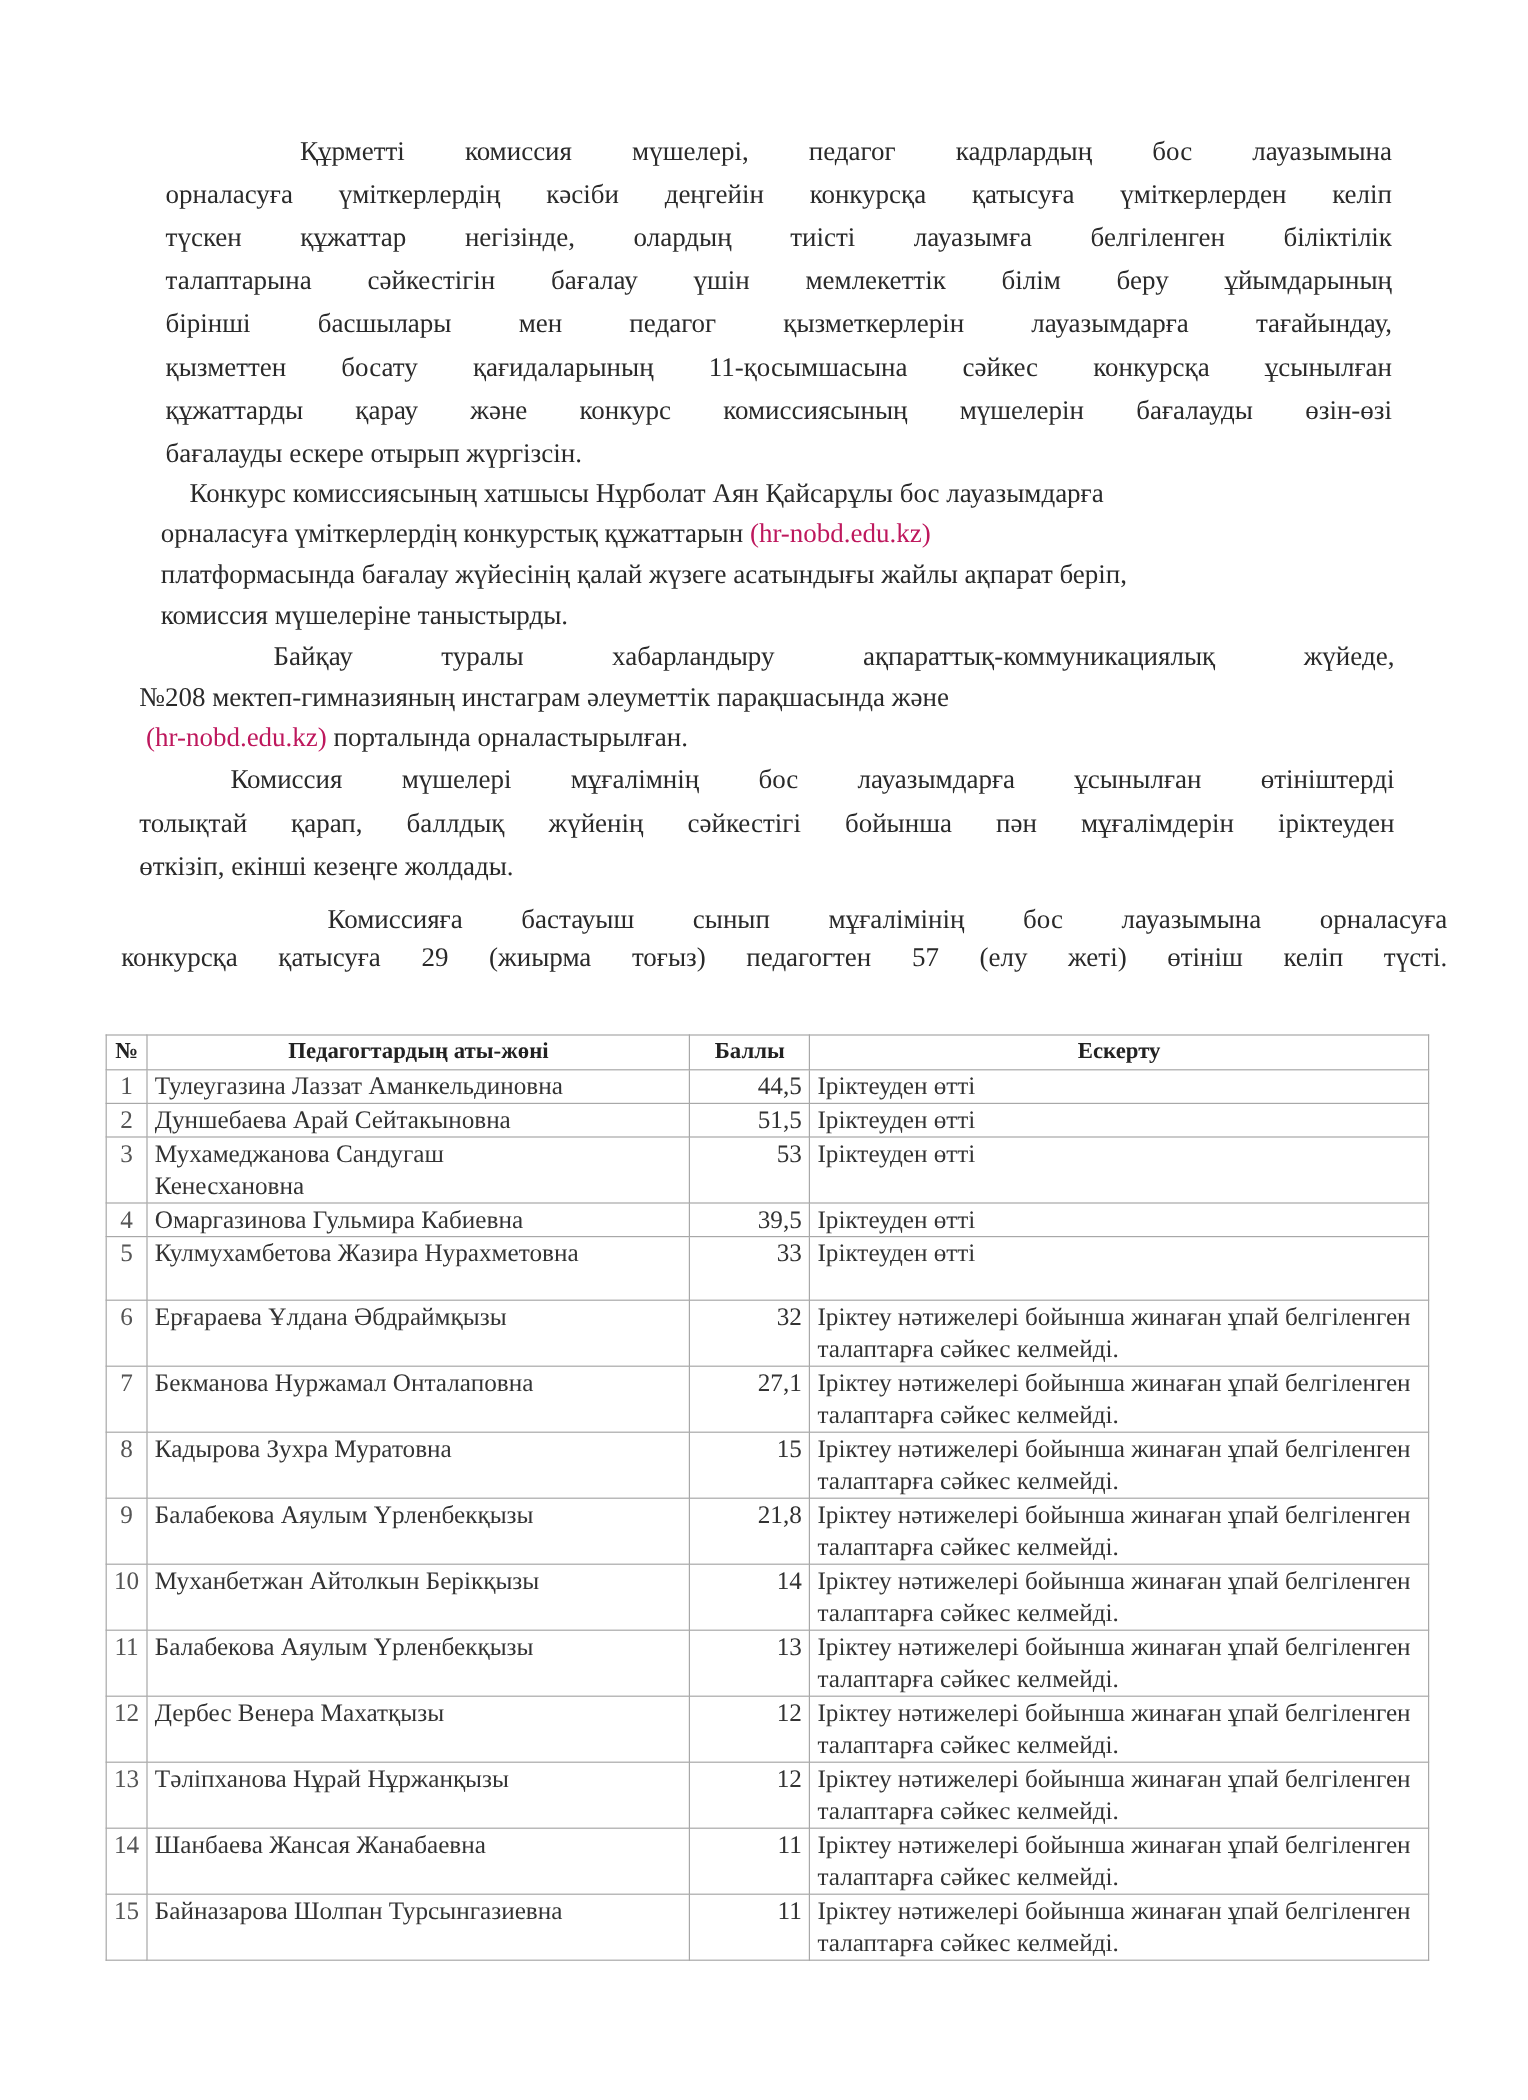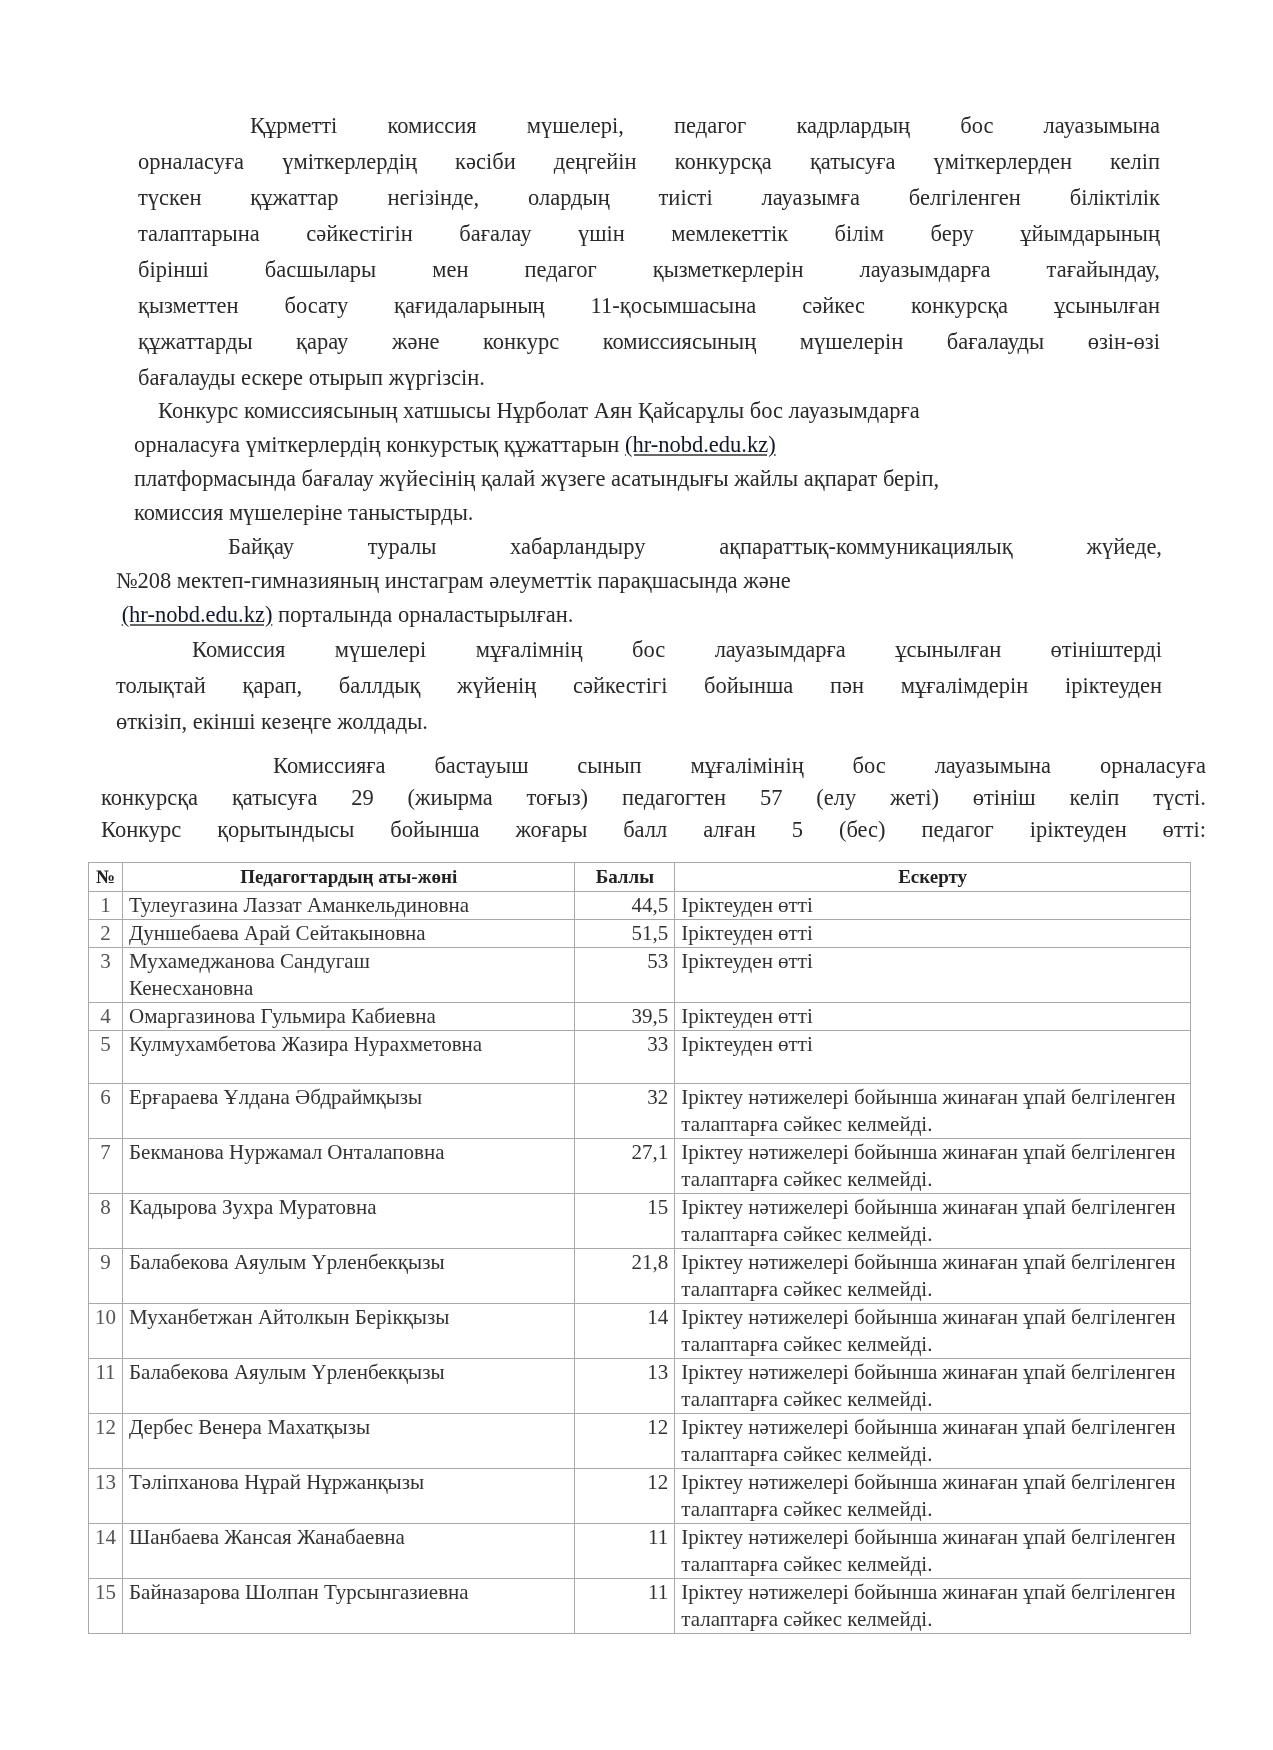--- a/index.html
+++ b/index.html
@@ -18,21 +18,21 @@
   #p2 { left: 134px; top: 394px; width: 1030px; line-height: 34px; text-align: left; }
   #p2 .indent { width: 24px; }
   #p3 { left: 116px; top: 530px; width: 1046px; line-height: 34px; text-align: justify; }
   #p3 .indent { width: 112px; }
   #p4 { left: 116px; top: 632px; width: 1046px; line-height: 36px; }
   #p4 .indent { width: 76px; }
   #p5 { left: 85px; top: 750px; width: 1105px; line-height: 32px; margin-left: 16px; }
   #p5 .indent { width: 172px; }
   .line-l { display: block; text-align: left; text-align-last: left; }
   .line-j { display: block; text-align: justify; text-align-last: justify; }
-  a.link { color: #0f172a; text-decoration: underline; text-decoration-color: #666; }
+  a.link { color: #be185d; text-decoration-color: #666; }
 
   table.results {
     position: absolute; left: 88px; top: 862px; width: 1103px;
     border-collapse: collapse; font-size: 21px; color: #333;
   }
   table.results th, table.results td {
     border: 1px solid #a8a8a8; padding: 0 6px; vertical-align: top; line-height: 27px;
   }
   table.results th { font-weight: bold; text-align: center; font-size: 19px; color: #222; height: 28px; }
   col.c-num { width: 30px; }
@@ -76,21 +76,20 @@
 
   <div class="para" id="p4">
     <span class="line-j"><span class="indent"></span><span>Комиссия мүшелері мұғалімнің бос лауазымдарға ұсынылған өтініштерді</span></span>
     <span class="line-j">толықтай қарап, баллдық жүйенің сәйкестігі бойынша пән мұғалімдерін іріктеуден</span>
     <span class="line-l">өткізіп, екінші кезеңге жолдады.</span>
   </div>
 
   <div class="para" id="p5">
     <span class="line-j"><span class="indent"></span><span>Комиссияға бастауыш сынып мұғалімінің бос лауазымына орналасуға</span></span>
     <span class="line-j">конкурсқа қатысуға 29 (жиырма тоғыз) педагогтен 57 (елу жеті) өтініш келіп түсті.</span>
-    <span class="line-j">Конкурс қорытындысы бойынша жоғары балл алған 5 (бес) педагог іріктеуден өтті:</span>
   </div>
 
   <table class="results">
     <colgroup>
       <col class="c-num">
         <col class="c-name">
         <col class="c-score">
         <col class="c-note">
     </colgroup>
     <thead>

